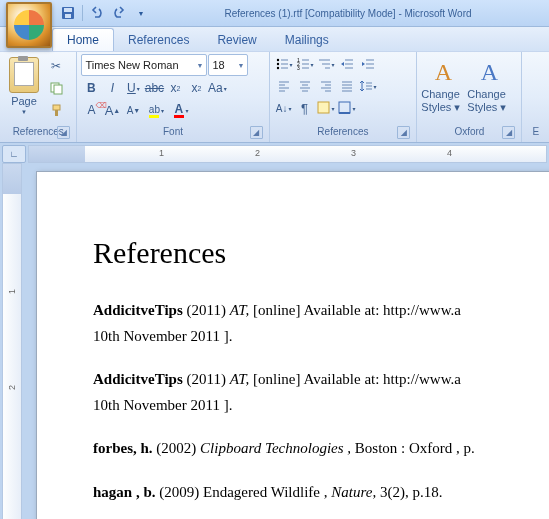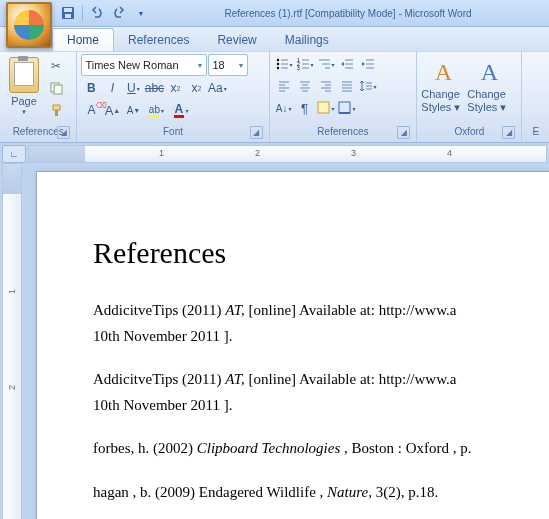--- a/index.html
+++ b/index.html
@@ -45,21 +45,21 @@
 .doc-area{display:flex;height:calc(519px - 26px - 24px - 90px - 20px);}
 .v-ruler{width:18px;background:linear-gradient(90deg,#fdfefe,#e7eef8);border:1px solid #b4c8e3;margin:0 2px;position:relative}
 .v-ruler .shadeV{position:absolute;top:0;left:0;right:0;height:30px;background:linear-gradient(#cad9ef,#b8cbe7)}
 .v-ruler .tickv{position:absolute;left:4px;font-size:9px;color:#666;transform:rotate(-90deg);transform-origin:left top}
 .page-wrap{flex:1;background:#bed4ef;overflow:hidden;position:relative}
 .page{position:absolute;left:12px;top:8px;width:800px;min-height:600px;background:#fff;border:1px solid #9aa9bd;box-shadow:2px 2px 6px rgba(0,0,0,.25);padding:64px 0 0 56px;box-sizing:border-box}
 .doc{font-family:"Times New Roman",serif;color:#000}
 .doc h1{font-size:30px;font-weight:400;margin:0 0 28px}
 .doc p{font-size:15px;margin:0 0 18px;line-height:1.7}
 .doc .it{font-style:italic}
-.doc b{font-weight:400}
+.doc b{font-weight:700}
 line.hl{stroke:#6b89b5;stroke-width:1}
 </style>
 </head>
 <body>
 
 <div class="office-btn btn"></div>
 
 <div class="titlebar">
   <div class="qat">
     <div class="qat-btn btn">

